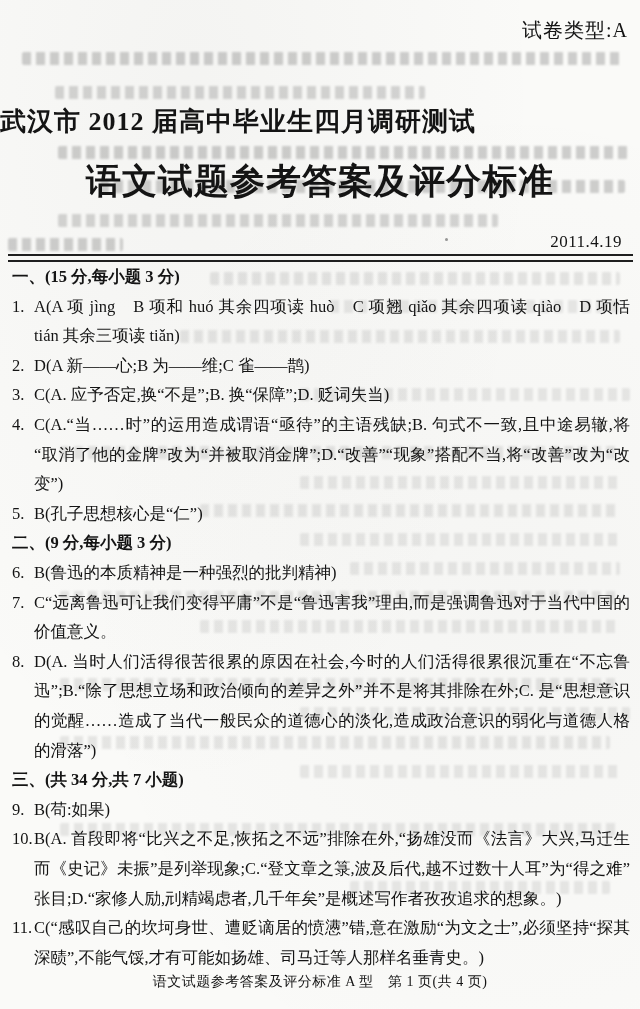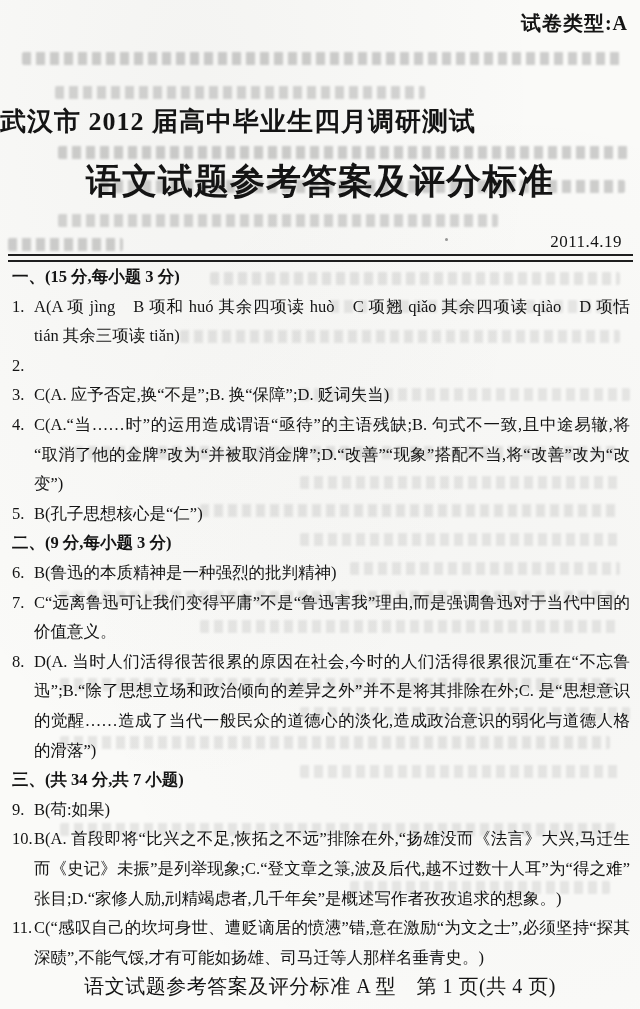--- a/index.html
+++ b/index.html
@@ -17,22 +17,22 @@
   }
   .ghost-layer{position:absolute;inset:0;pointer-events:none;}
   .ghost{
     position:absolute;height:13px;border-radius:2px;
     background:repeating-linear-gradient(90deg,
       rgba(105,105,105,1) 0px, rgba(105,105,105,1) 9px,
       rgba(105,105,105,0) 9px, rgba(105,105,105,0) 14px);
     filter:blur(1.2px);
   }
   .paper-type{
-    position:absolute;top:10px;right:12px;
-    font-size:20px;font-weight:bold;letter-spacing:1px;
+    position:absolute;top:17px;right:12px;
+    font-size:20px;font-weight:normal;letter-spacing:1px;
   }
   .title1{
     position:absolute;top:104px;left:0;right:0;margin:0;
     text-align:left;font-size:26px;font-weight:bold;letter-spacing:1px;
   }
   .title2{
     position:absolute;top:154px;left:0;right:0;margin:4px;
     text-align:center;font-size:35px;font-weight:bold;letter-spacing:1px;
   }
   .date{
@@ -51,21 +51,21 @@
     position:absolute;top:262px;left:12px;width:618px;
     font-size:16.5px;line-height:29.6px;
     text-align:justify;text-justify:inter-ideograph;
   }
   .para{margin:0;overflow:visible;}
   .para.section{font-weight:bold;}
   .para.item{position:relative;padding-left:22px;}
   .para.item .num{position:absolute;left:0;top:0;}
   .footer{
     position:absolute;top:973px;left:0;right:0;
-    text-align:center;font-size:20px;letter-spacing:0.5px;
+    text-align:center;font-size:14px;letter-spacing:0.5px;
   }
 </style>
 </head>
 <body>
 
 <div class="page">
   <div class="ghost-layer" id="ghosts">
       <div class="ghost" style="top: 52px; left: 22px; width: 600px; opacity: 0.3;"></div>
       <div class="ghost" style="top: 86px; left: 55px; width: 370px; opacity: 0.26;"></div>
       <div class="ghost" style="top: 146px; left: 58px; width: 570px; opacity: 0.3;"></div>
@@ -96,21 +96,21 @@
   <h1 class="title1">武汉市 2012 届高中毕业生四月调研测试</h1>
   <h2 class="title2">语文试题参考答案及评分标准</h2>
 
   <div class="date">2011.4.19</div>
   <div class="speck"></div>
   <div class="rule"></div>
 
   <div class="body" id="answers">
       <p class="para section" style="height: 29.6px;">一、(15 分,每小题 3 分)</p>
       <p class="para item" style="height: 59.2px;"><span class="num">1.</span><span class="txt">A(A 项 jìng　B 项和 huó 其余四项读 huò　C 项翘 qiǎo 其余四项读 qiào　D 项恬 tián 其余三项读 tiǎn)</span></p>
-      <p class="para item" style="height: 29.6px;"><span class="num">2.</span></p>
+      <p class="para item" style="height: 29.6px;"><span class="num">2.</span><span class="txt">D(A 新——心;B 为——维;C 雀——鹊)</span></p>
       <p class="para item" style="height: 29.6px;"><span class="num">3.</span><span class="txt">C(A. 应予否定,换“不是”;B. 换“保障”;D. 贬词失当)</span></p>
       <p class="para item" style="height: 88.8px;"><span class="num">4.</span><span class="txt">C(A.“当……时”的运用造成谓语“亟待”的主语残缺;B. 句式不一致,且中途易辙,将“取消了他的金牌”改为“并被取消金牌”;D.“改善”“现象”搭配不当,将“改善”改为“改变”)</span></p>
       <p class="para item" style="height: 29.6px;"><span class="num">5.</span><span class="txt">B(孔子思想核心是“仁”)</span></p>
       <p class="para section" style="height: 29.6px;">二、(9 分,每小题 3 分)</p>
       <p class="para item" style="height: 29.6px;"><span class="num">6.</span><span class="txt">B(鲁迅的本质精神是一种强烈的批判精神)</span></p>
       <p class="para item" style="height: 59.2px;"><span class="num">7.</span><span class="txt">C“远离鲁迅可让我们变得平庸”不是“鲁迅害我”理由,而是强调鲁迅对于当代中国的价值意义。</span></p>
       <p class="para item" style="height: 118.4px;"><span class="num">8.</span><span class="txt">D(A. 当时人们活得很苦很累的原因在社会,今时的人们活得很累很沉重在“不忘鲁迅”;B.“除了思想立场和政治倾向的差异之外”并不是将其排除在外;C. 是“思想意识的觉醒……造成了当代一般民众的道德心的淡化,造成政治意识的弱化与道德人格的滑落”)</span></p>
       <p class="para section" style="height: 29.6px;">三、(共 34 分,共 7 小题)</p>
       <p class="para item" style="height: 29.6px;"><span class="num">9.</span><span class="txt">B(苟:如果)</span></p>
       <p class="para item" style="height: 88.8px;"><span class="num">10.</span><span class="txt">B(A. 首段即将“比兴之不足,恢拓之不远”排除在外,“扬雄没而《法言》大兴,马迁生而《史记》未振”是列举现象;C.“登文章之箓,波及后代,越不过数十人耳”为“得之难”张目;D.“家修人励,刓精竭虑者,几千年矣”是概述写作者孜孜追求的想象。)</span></p>

